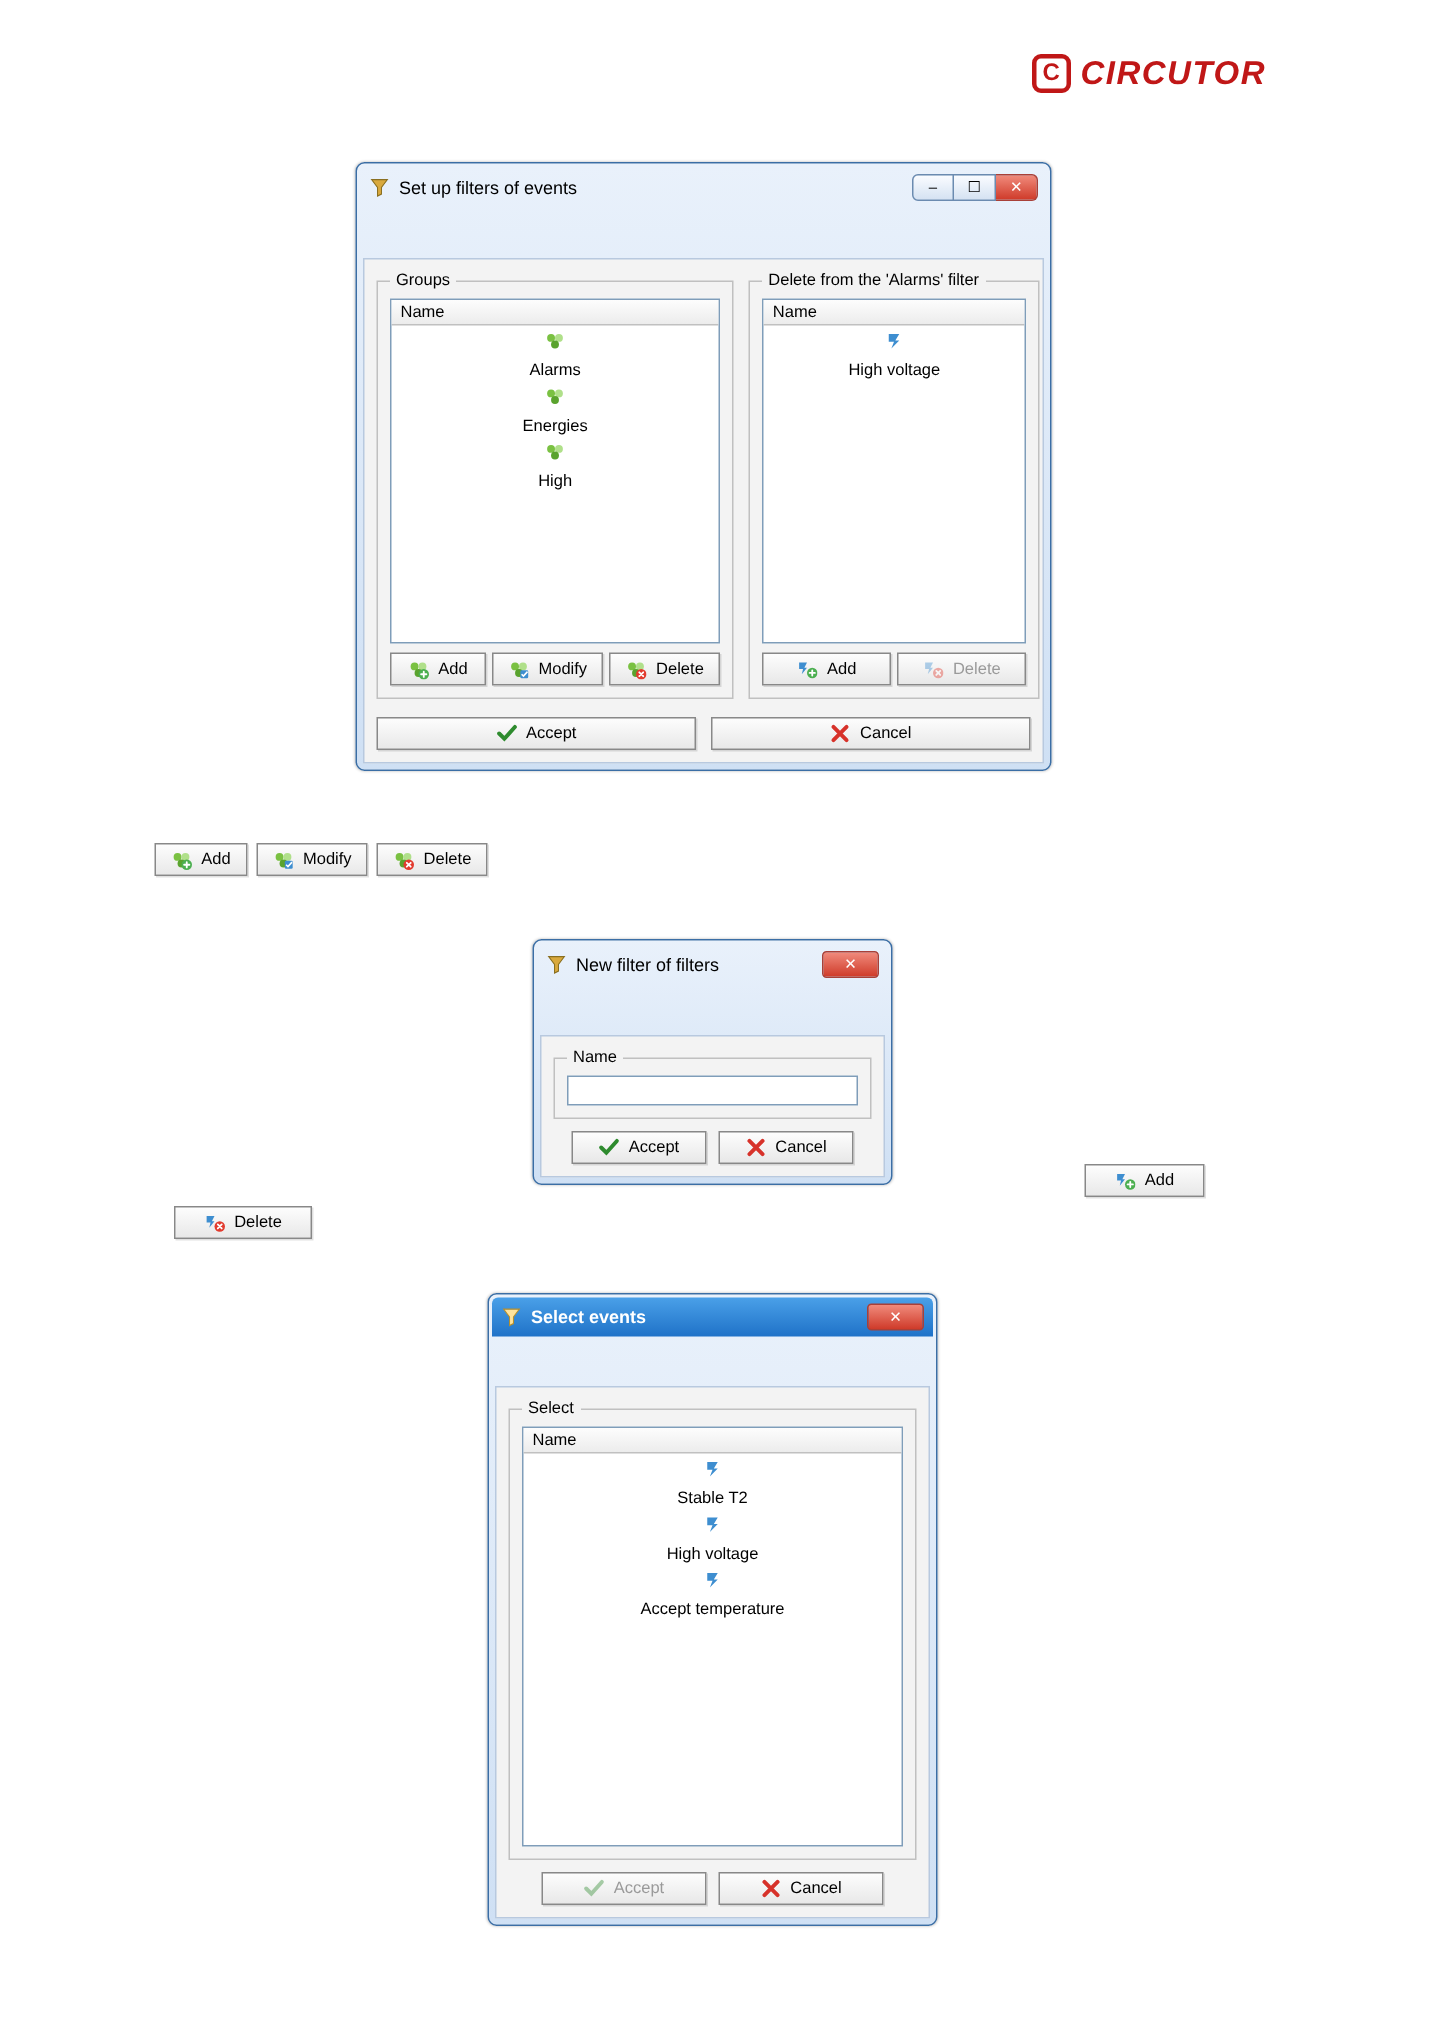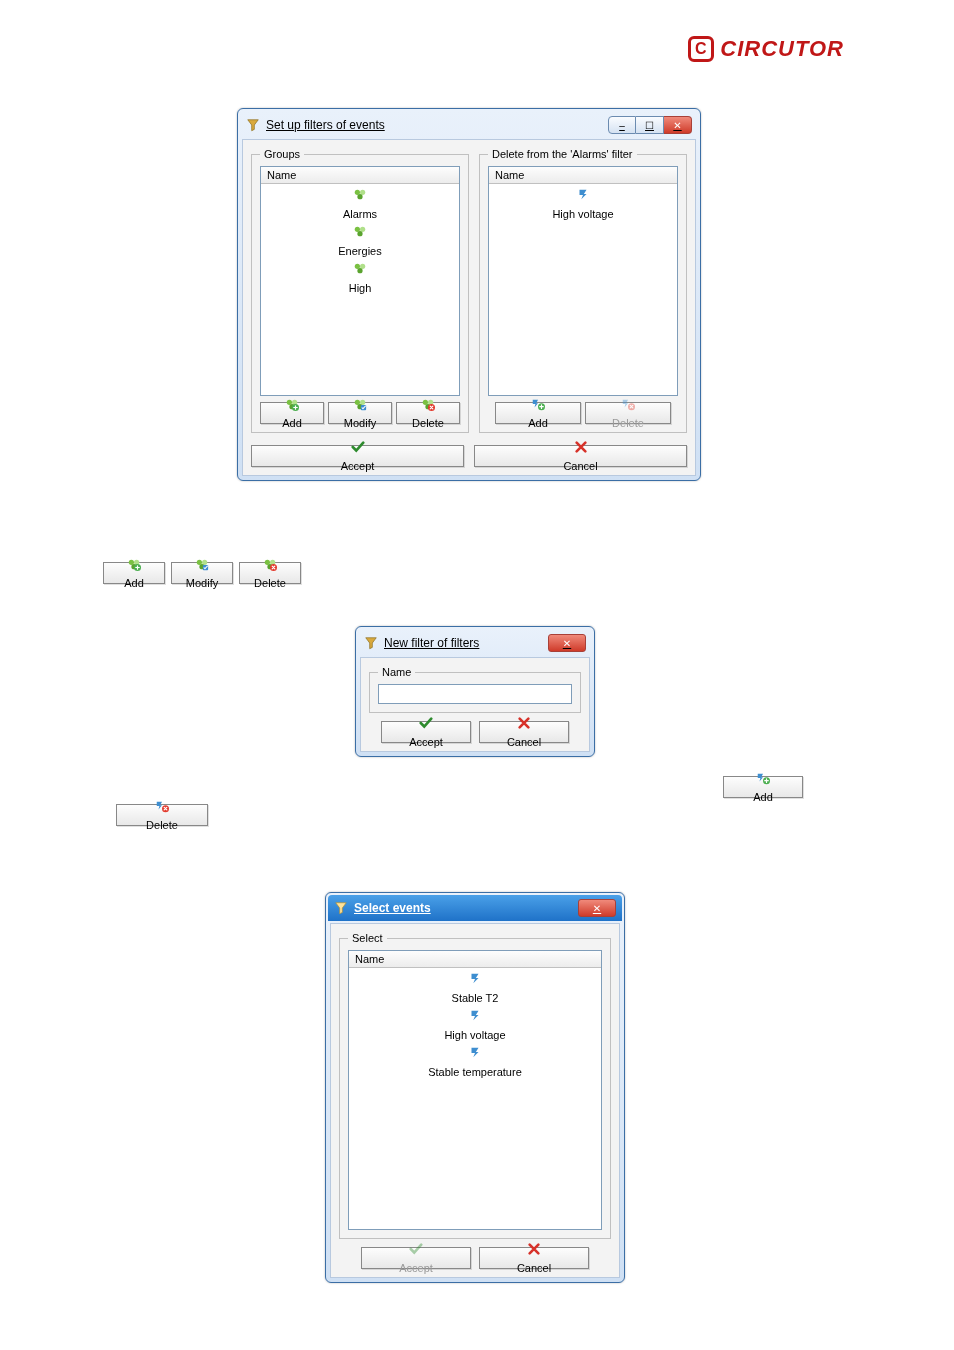--- a/index.html
+++ b/index.html
@@ -37,21 +37,20 @@
     padding: 4px;
     background: linear-gradient(#e9f1fb, #cfe0f4);
     box-shadow: 0 0 2px rgba(0,0,0,.3);
   }
   .titlebar {
     display: flex; align-items: center;
     padding: 3px 4px 5px 4px;
     font-size: 12px; color: #000;
     background: transparent;
     justify-content: space-between;
-    text-decoration: underline;
   }
   .titlebar .tleft { display:flex; align-items:center; gap:6px; }
   .titlebar-icon { width:14px; height:14px; }
   .win-btns { display:flex; gap:0; }
   .win-btn {
     width: 28px; height: 18px;
     border: 1px solid #6b8bb0;
     background: linear-gradient(#fafcff,#d5e2f2);
     display:flex; align-items:center; justify-content:center;
     font-size: 10px;
@@ -64,20 +63,21 @@
   }
   .win-btn.close-solo {
     border-radius: 3px;
     width: 38px;
   }
   .win-btn.min { border-top-left-radius:4px; border-bottom-left-radius:4px;}
   .client {
     background: #f3f3f3;
     border: 1px solid #b8c9df;
     padding: 8px;
+    margin-top: 33px;
   }
 
   fieldset.panel {
     border: 1px solid #c0c0c0;
     margin: 0 0 8px 0;
     padding: 6px 8px 8px 8px;
   }
   fieldset.panel > legend { padding: 0 4px; font-size: 11px; }
 
   .listbox {
@@ -105,21 +105,20 @@
   
   .btnrow { display:flex; justify-content:center; gap:4px; margin-top:6px; }
   .btn {
     min-width: 64px; height: 22px;
     border: 1px solid #888;
     background: linear-gradient(#fdfdfd,#e8e8e8);
     display:flex; align-items:center; justify-content:center;
     gap:6px; padding: 0 10px;
     font-size: 11px; color:#000;
     box-shadow: 1px 1px 0 rgba(0,0,0,.12);
-    flex-direction: column;
   }
   .btn.disabled { color:#9a9a9a; }
   .btn.disabled svg { opacity:.4; }
   .widebtn { flex:1 1 0; justify-content:center; }
 
   
   .main-cols { display:flex; gap:10px; }
   .main-cols fieldset { flex:1 1 0; }
   .main-list { height: 230px; }
   .bottom-row { display:flex; gap:10px; margin-top:4px; }
@@ -361,21 +360,21 @@
   <div class="btn" style="min-width:92px">
     <svg class="ic" viewBox="0 0 16 16">
           <path fill="#3e8ed0" d="M2 3h6l-2 4h2l-4 5 1-4H2z"></path>
           <circle cx="12" cy="11" r="4" fill="#e23b2e"></circle>
           <path d="M10.5 9.5l3 3M13.5 9.5l-3 3" stroke="#fff" stroke-width="1.4" stroke-linecap="round"></path>
         </svg>
     <span>Delete</span>
   </div>
 </div>
 
-<div class="win" style="left:325px; top:892px; width:300px;">
+<div class="win" style="left:325px; top:862px; width:300px;">
   <div class="titlebar" style="background:linear-gradient(#4aa0e8,#1f72c8); color:#fff; border-radius:4px 4px 0 0; margin:-2px -2px 2px -2px; padding:4px 6px;">
     <div class="tleft">
       <svg class="titlebar-icon" viewBox="0 0 16 16">
             <path fill="#ffe39c" stroke="#b58f2e" stroke-width=".8" d="M2 2h12l-4.5 6v5l-3 1.5V8z"></path>
           </svg>
       <span style="font-weight:bold;">Select events</span>
     </div>
     <div class="win-btns">
       <div class="win-btn close close-solo">✕</div>
     </div>
@@ -395,21 +394,21 @@
           <div class="list-item">
             <svg class="ic" viewBox="0 0 16 16">
                   <path fill="#3e8ed0" d="M4 3h8l-3 5h3l-6 6 2-5H4z"></path>
                 </svg>
             <span>High voltage</span>
           </div>
           <div class="list-item">
             <svg class="ic" viewBox="0 0 16 16">
                   <path fill="#3e8ed0" d="M4 3h8l-3 5h3l-6 6 2-5H4z"></path>
                 </svg>
-            <span>Stable temperature</span>
+            <span>Accept temperature</span>
           </div>
         </div>
       </div>
     </fieldset>
     <div style="display:flex; gap:8px; justify-content:center;">
       <div class="btn disabled" style="min-width:110px">
         <svg class="ic" viewBox="0 0 16 16">
               <path d="M2 8l4 4 8-9" stroke="#2e8b2e" stroke-width="3" fill="none" stroke-linecap="round"></path>
             </svg>
         <span>Accept</span>

